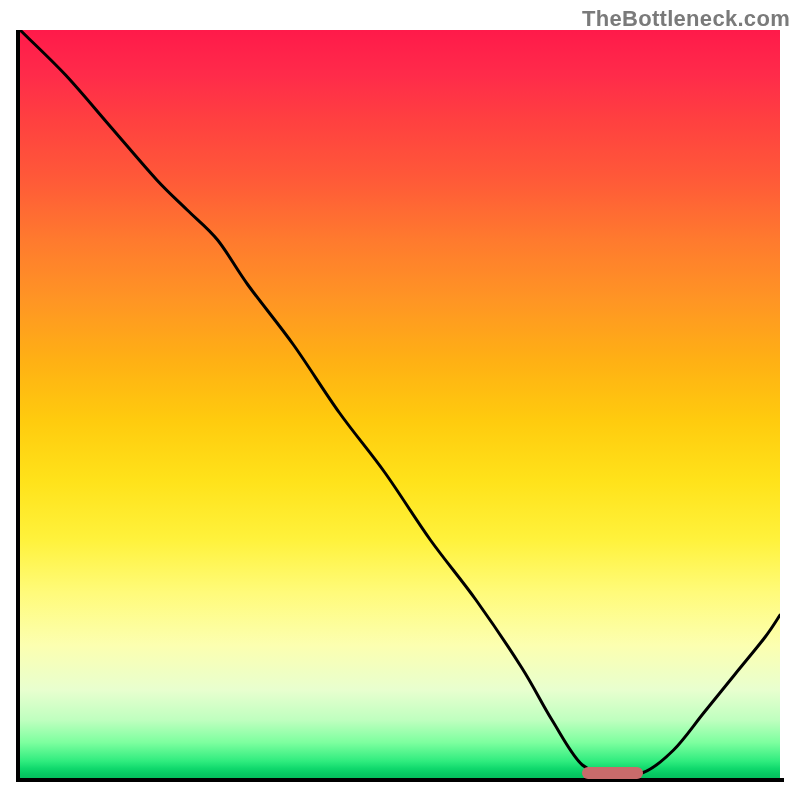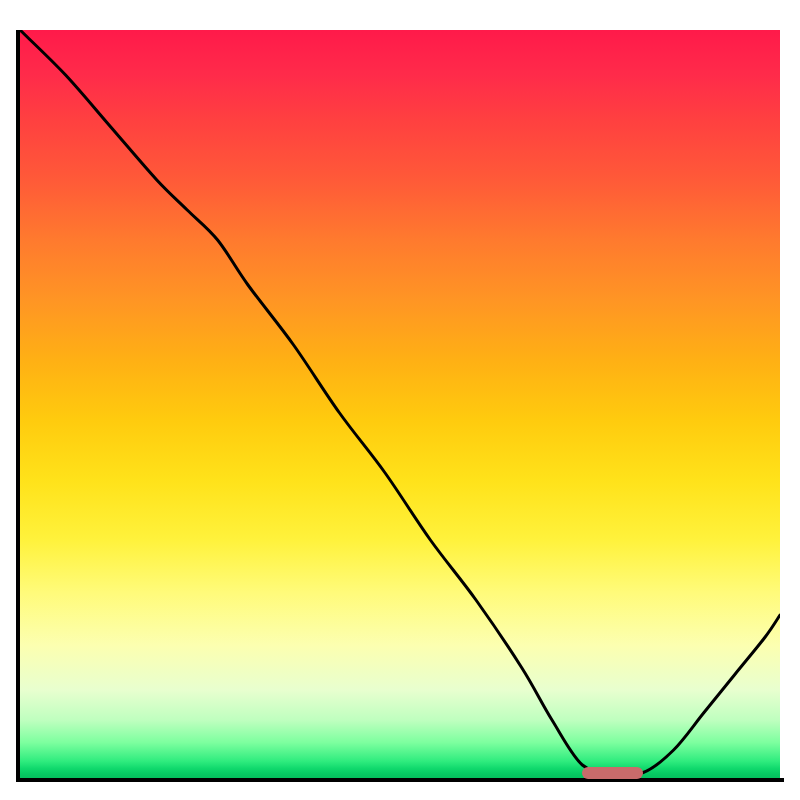--- a/index.html
+++ b/index.html
@@ -90,20 +90,21 @@
     background: #c96b6b;
     border-radius: 6px;
     z-index: 5;
   }
 </style>
 </head>
 <body>
 
 <div class="container">
 
+  <div class="watermark">TheBottleneck.com</div>
 
   <div class="plot-area">
     <div class="gradient-bg"></div>
 
     <svg class="curve-svg" viewBox="0 0 760 750" preserveAspectRatio="none">
       <path id="curve-path" fill="none" stroke="#000000" stroke-width="3" stroke-linejoin="round" stroke-linecap="round" d="M 0.0 0.0 C 7.6 7.5, 30.4 28.8, 45.6 45.0 C 60.8 61.3, 76.0 80.0, 91.2 97.5 C 106.4 115.0, 124.1 136.2, 136.8 150.0 C 149.5 163.7, 157.1 170.0, 167.2 180.0 C 177.3 190.0, 187.5 197.5, 197.6 210.0 C 207.7 222.5, 215.3 237.5, 228.0 255.0 C 240.7 272.5, 258.4 293.8, 273.6 315.0 C 288.8 336.3, 304.0 361.3, 319.2 382.5 C 334.4 403.8, 349.6 421.3, 364.8 442.5 C 380.0 463.8, 395.2 488.7, 410.4 510.0 C 425.6 531.2, 440.8 548.8, 456.0 570.0 C 471.2 591.3, 488.9 617.5, 501.6 637.5 C 514.3 657.5, 521.9 673.8, 532.0 690.0 C 542.1 706.3, 552.3 726.3, 562.4 735.0 C 572.5 743.8, 582.7 741.3, 592.8 742.5 C 602.9 743.8, 613.1 746.3, 623.2 742.5 C 633.3 738.8, 643.5 730.0, 653.6 720.0 C 663.7 710.0, 673.9 695.0, 684.0 682.5 C 694.1 670.0, 704.3 657.5, 714.4 645.0 C 724.5 632.5, 737.2 617.5, 744.8 607.5 C 752.4 597.5, 757.5 588.8, 760.0 585.0"></path>
     </svg>
 
     <div class="marker" id="opt-marker" style="left: 562.4px; top: 736.5px; width: 60.8px; background: rgb(201, 107, 107);"></div>
   </div>

